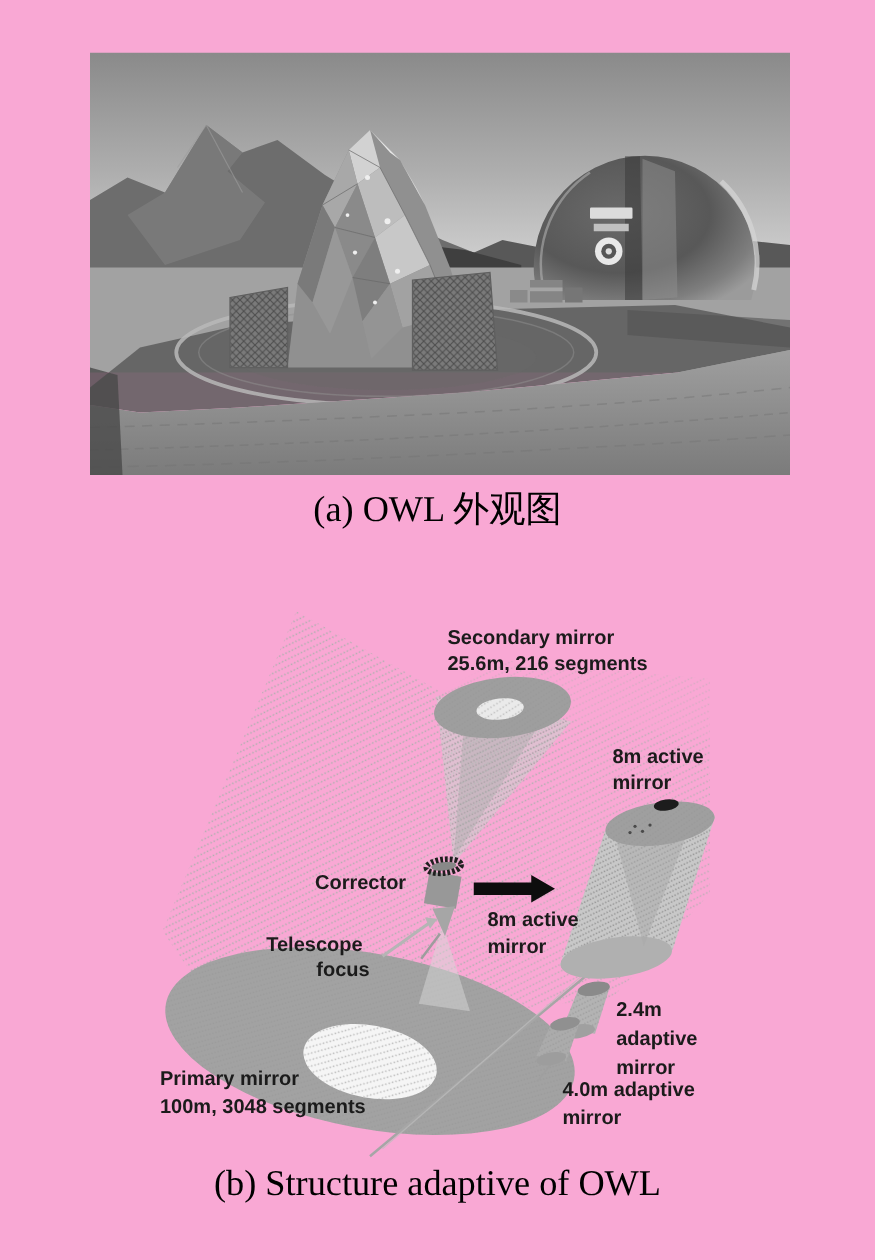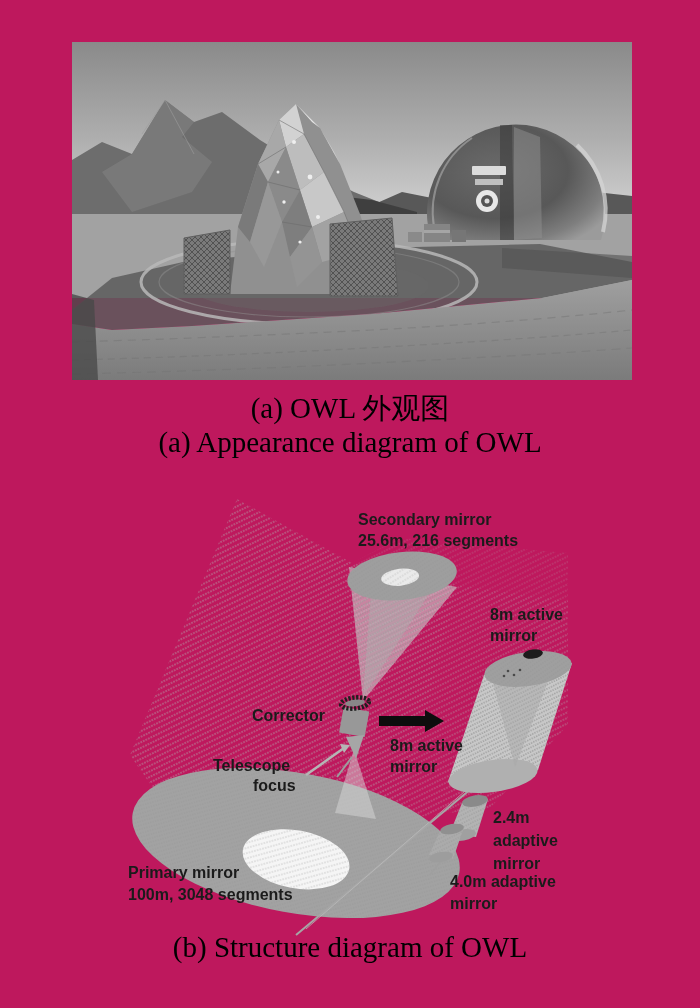--- a/index.html
+++ b/index.html
@@ -1,20 +1,20 @@
 <!DOCTYPE html>
 <html><head>
 <meta charset="utf-8">
 <style>
   html,body{margin:0;padding:0;background:#ffffff;}
-  .page{position:relative;width:700px;height:1008px;background:#be185d;overflow:hidden;
+  .page{position:relative;width:700px;height:1008px;background:#f9a8d4;overflow:hidden;
         font-family:"Liberation Serif", serif;}
   .photo-wrap{position:absolute;left:72px;top:42px;width:560px;height:338px;}
   .photo-wrap svg{display:block;filter:blur(0.4px);}
-  .diagram-wrap{position:absolute;left:100px;top:483px;width:500px;height:465px;}
+  .diagram-wrap{position:absolute;left:100px;top:473px;width:500px;height:465px;}
   .caption{position:absolute;left:0;width:700px;text-align:center;
            font-family:"Liberation Serif", serif;font-size:29px;line-height:33.5px;color:#000;}
   .caption-a{top:392px;}
   .caption-b{top:931px;}
   .dlabel{font-family:"Liberation Sans", sans-serif;font-weight:bold;font-size:16px;fill:#1b1b1b;}
 </style>
 </head>
 <body>
 
 <div class="page">
@@ -102,21 +102,20 @@
       <path d="M0,282 L40,288 L120,284 L300,272 L470,256 L560,238 L560,338 L0,338 Z" fill="url(#gfg)"></path>
       <path d="M0,300 Q140,296 300,288 Q450,280 560,268" stroke="#6e6e6e" stroke-width="1.2" fill="none" opacity="0.4" stroke-dasharray="8 6"></path>
       <path d="M0,318 Q160,314 330,304 Q470,296 560,288" stroke="#6e6e6e" stroke-width="1.2" fill="none" opacity="0.35" stroke-dasharray="7 5"></path>
       <path d="M0,332 Q180,328 360,318 Q480,312 560,306" stroke="#6e6e6e" stroke-width="1.2" fill="none" opacity="0.3" stroke-dasharray="9 6"></path>
       <path d="M0,252 L22,258 L26,338 L0,338 Z" fill="#4a4a4a" opacity="0.8"></path>
     </svg>
   </div>
 
   <div class="caption caption-a">
     <div>(a) OWL 外观图</div>
-    <div>(a) Appearance diagram of OWL</div>
   </div>
 
   <div class="diagram-wrap">
     <svg viewBox="0 0 500 465" width="500" height="465">
       <defs>
         <pattern id="pdl" width="5" height="2.8" patternUnits="userSpaceOnUse" patternTransform="rotate(64)">
           <circle cx="1" cy="1" r="0.7" fill="#b0b0b0"></circle>
         </pattern>
         <pattern id="pdd" width="3.8" height="2.5" patternUnits="userSpaceOnUse" patternTransform="rotate(64)">
           <circle cx="1" cy="1" r="0.72" fill="#8c8c8c"></circle>
@@ -230,16 +229,16 @@
       <text class="dlabel" x="393" y="363">adaptive</text>
       <text class="dlabel" x="393" y="386">mirror</text>
       <text class="dlabel" x="350" y="404">4.0m adaptive</text>
       <text class="dlabel" x="350" y="426">mirror</text>
       <text class="dlabel" x="28" y="395">Primary mirror</text>
       <text class="dlabel" x="28" y="417">100m, 3048 segments</text>
     </svg>
   </div>
 
   <div class="caption caption-b">
-    <div>(b) Structure diagram of OWL</div>
+    <div>(b) Structure adaptive of OWL</div>
   </div>
 
 </div>
 
 </body></html>

